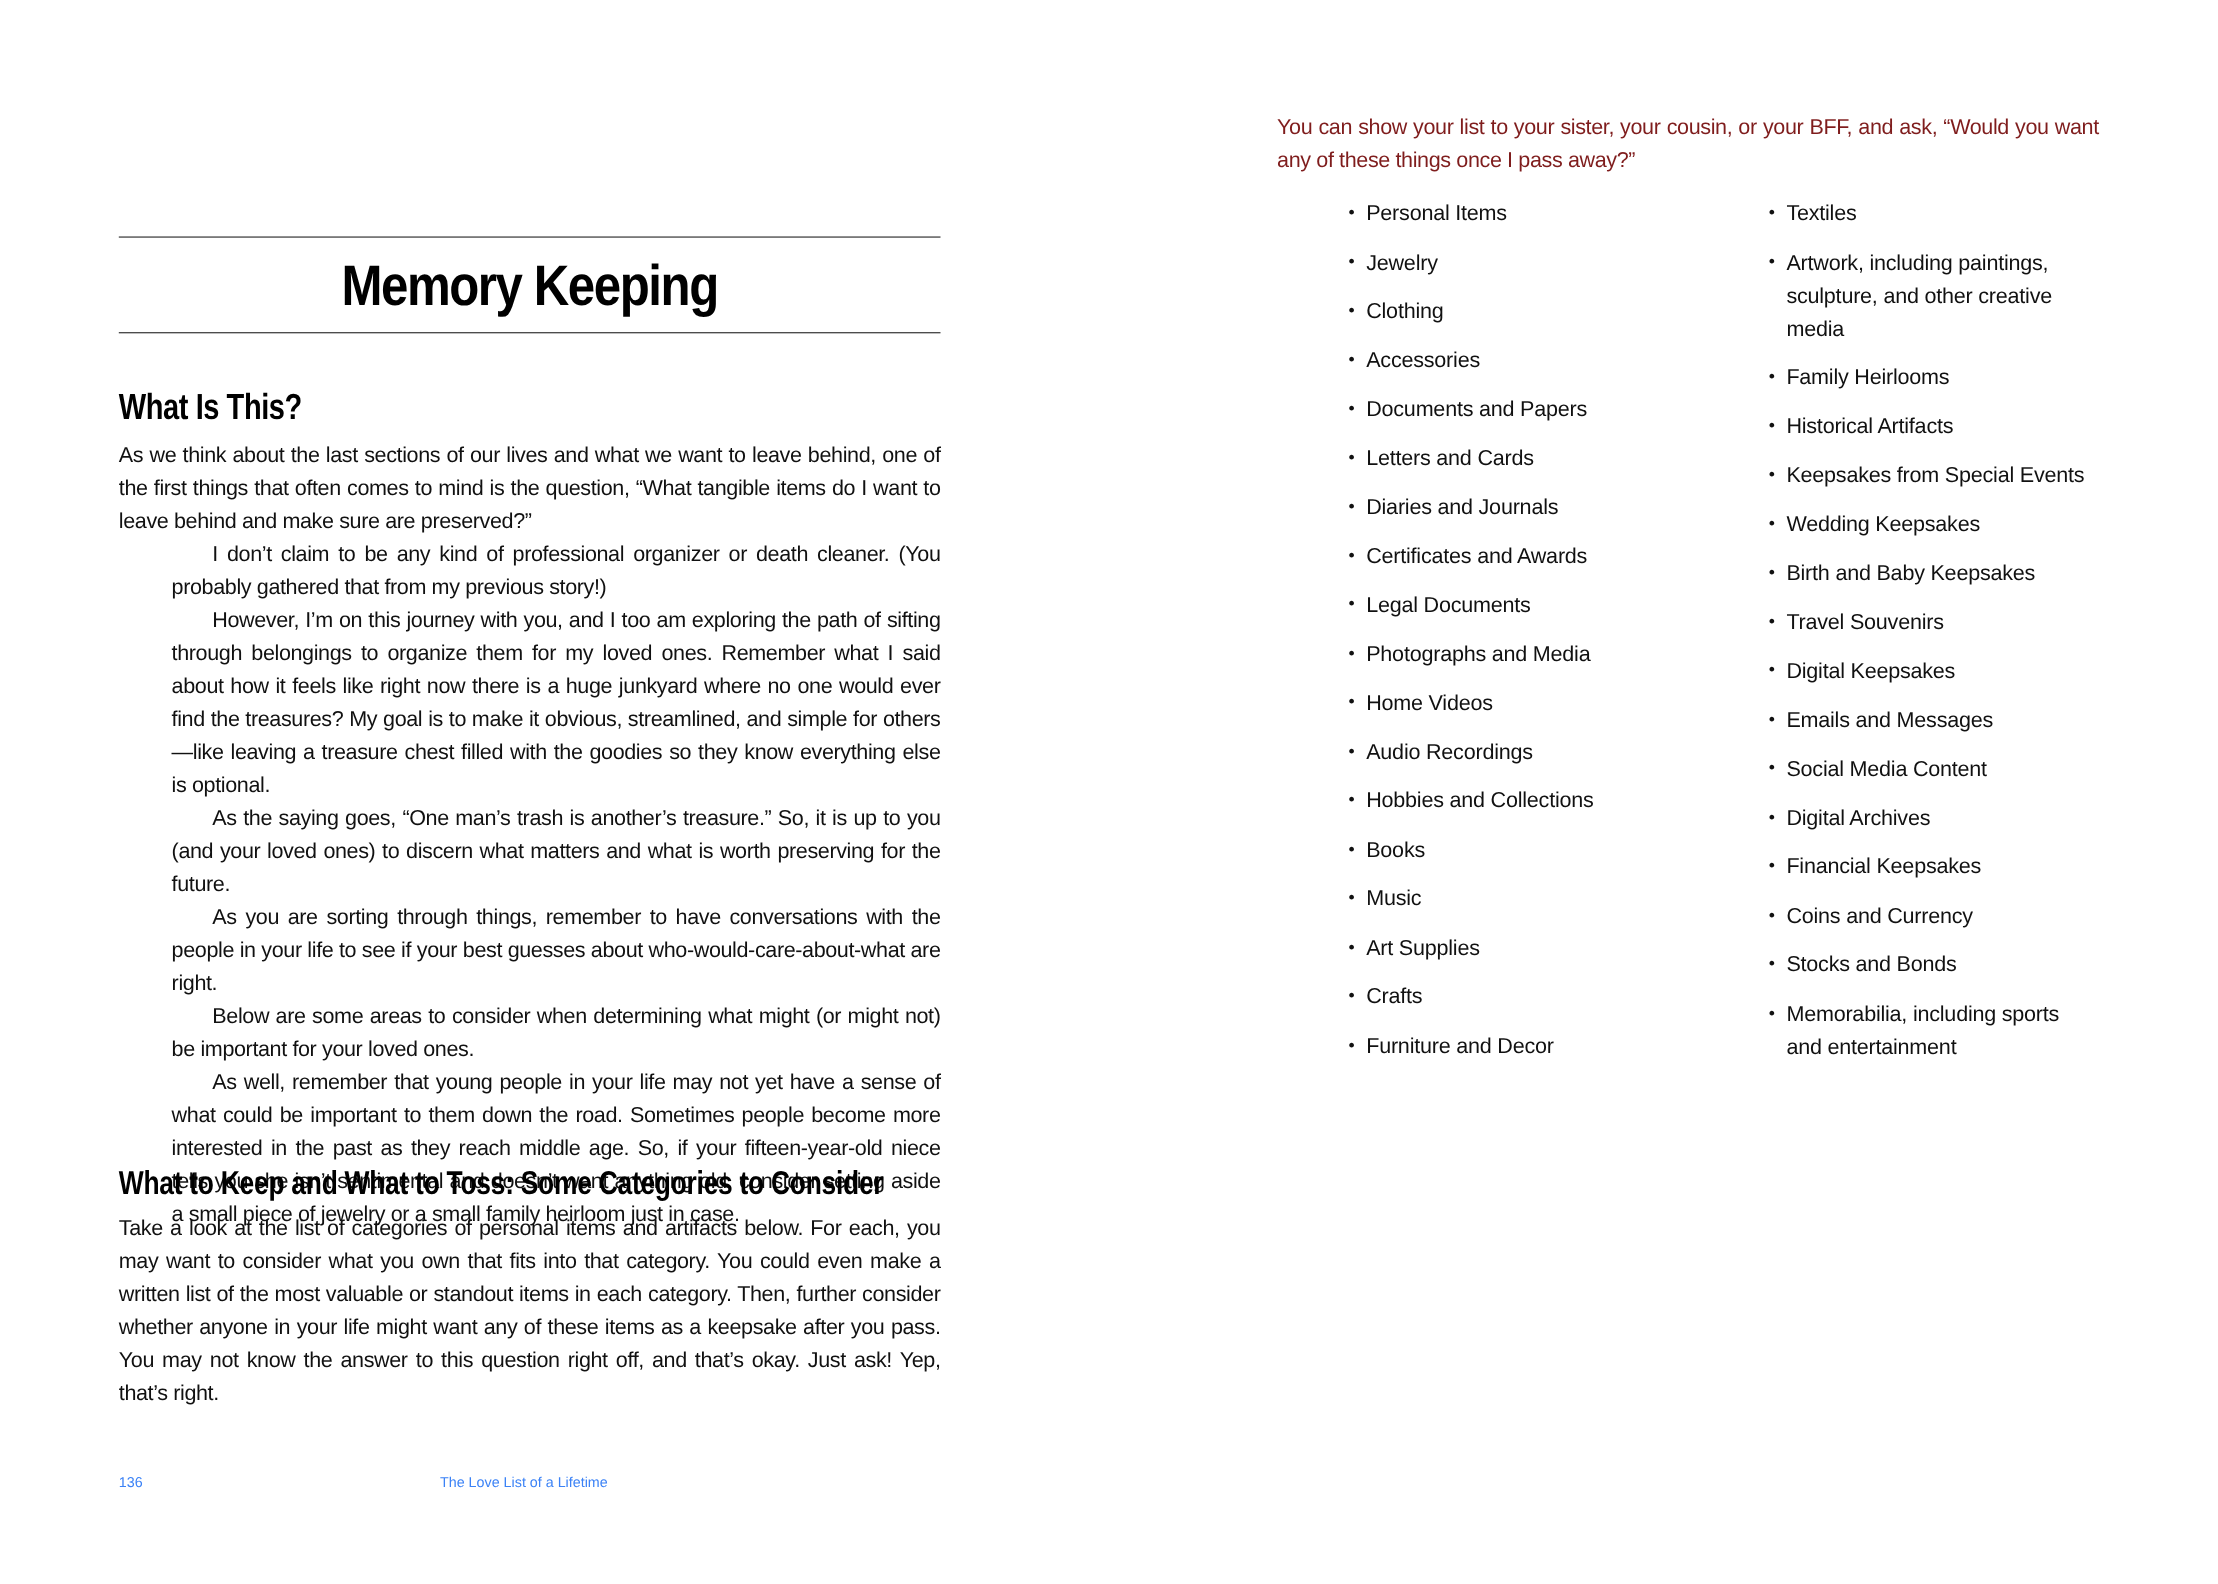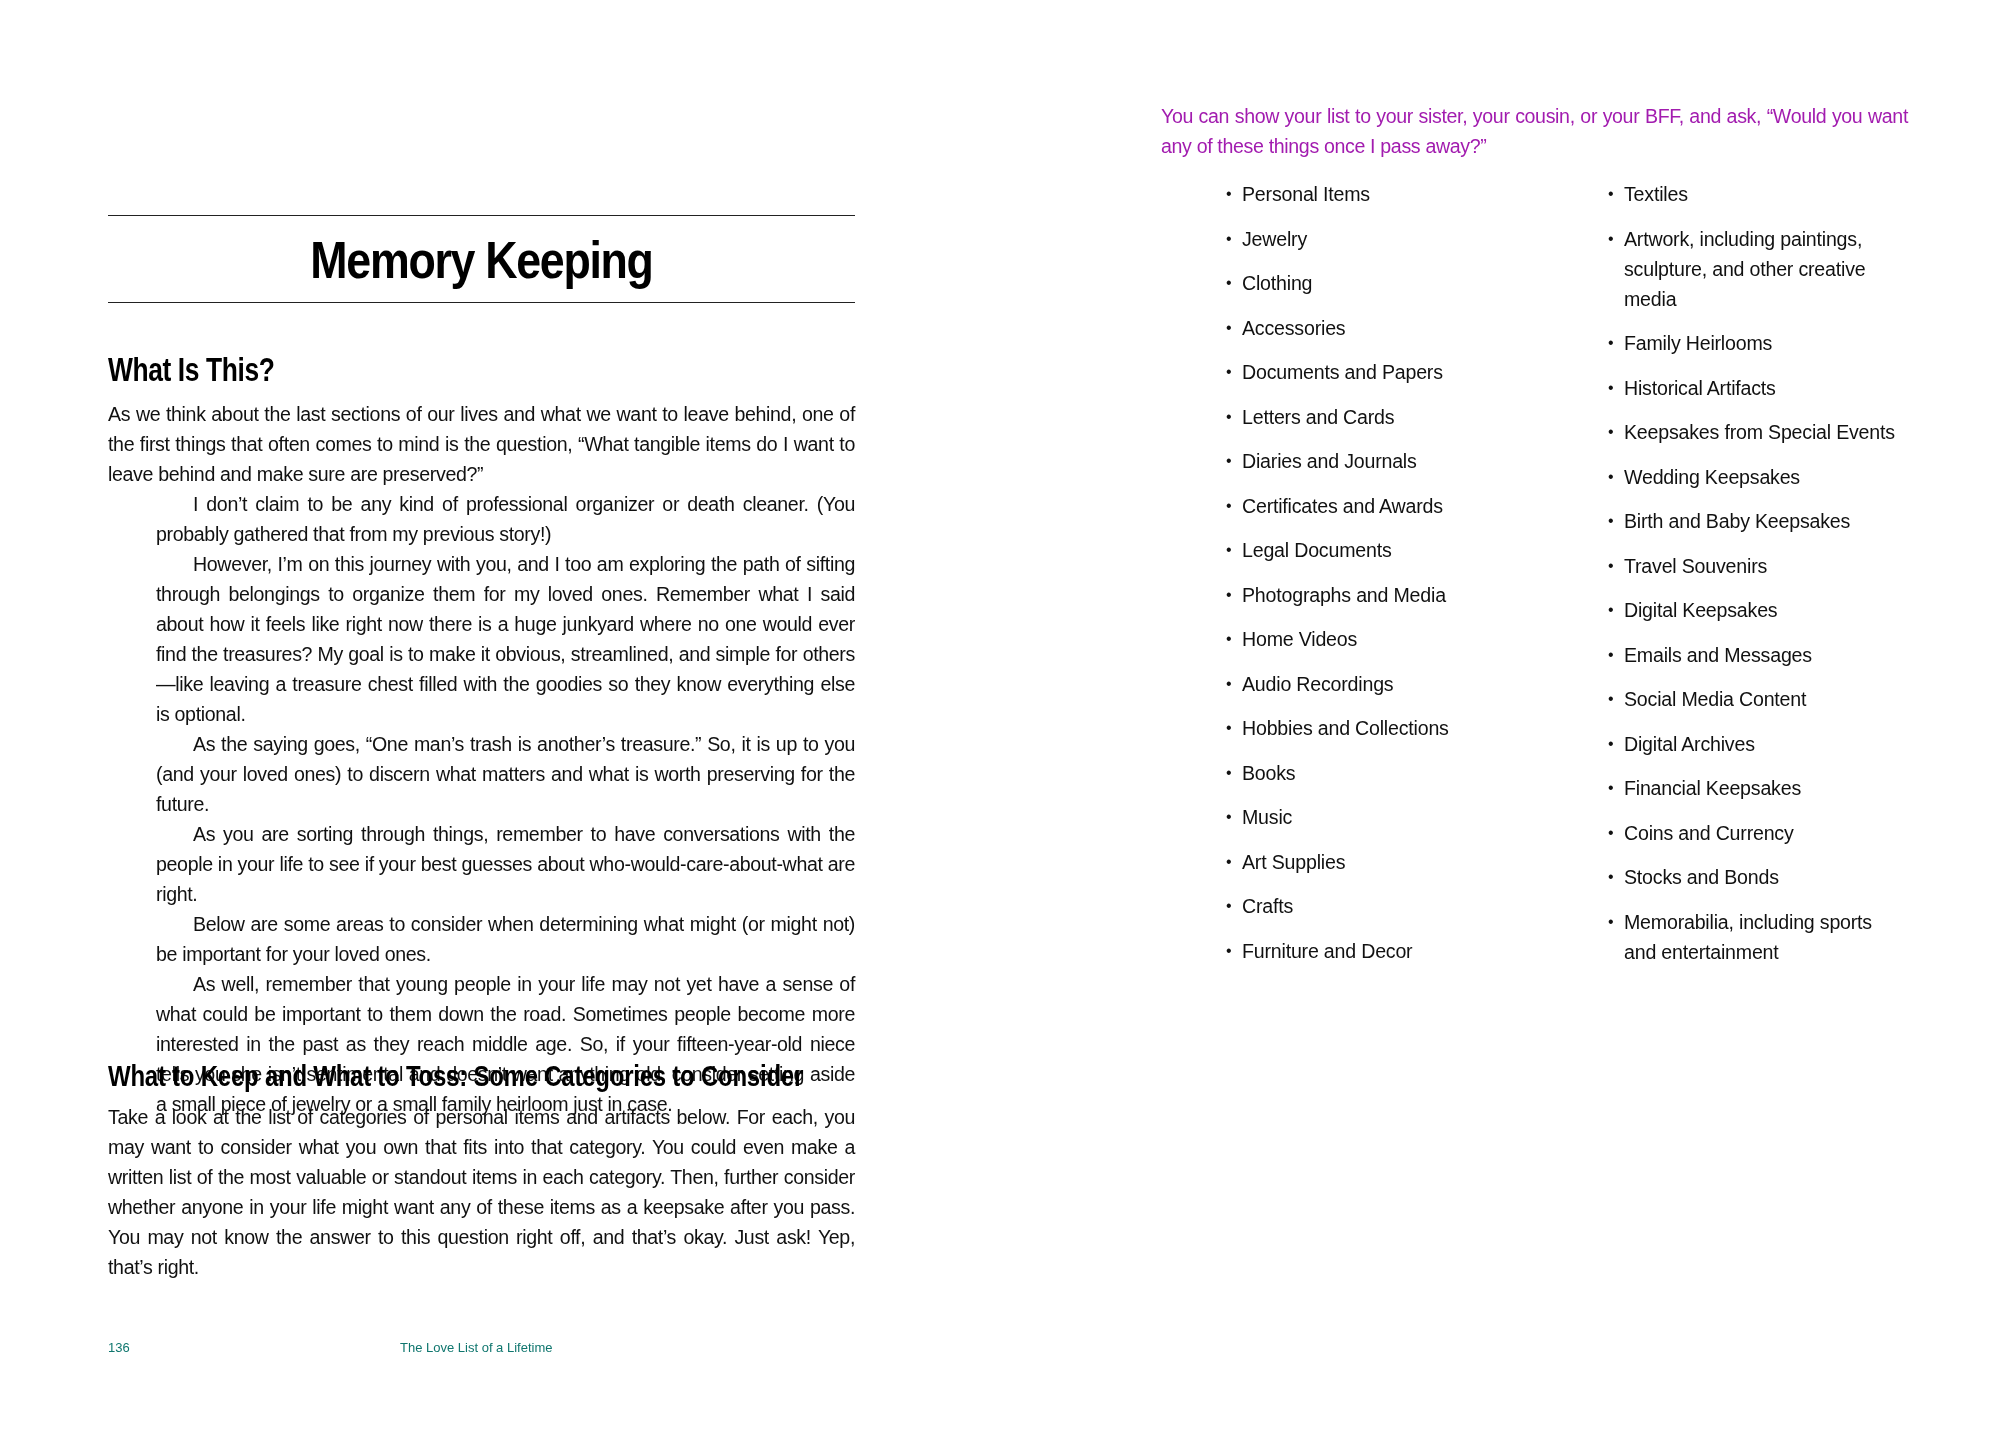--- a/index.html
+++ b/index.html
@@ -25,30 +25,30 @@
   .h2-keep { top: 1057px; font-size: 30px; transform: scaleX(0.80); letter-spacing: -0.3px; line-height: 38px; }
 
   .body-text { position: absolute; left: 0; width: 747px; font-size: 19.6px; line-height: 30px;
                text-align: justify; color: #111; letter-spacing: -0.35px; }
   .body-text p { margin: 0; }
   .body-text p.indent { text-indent: 37px; margin-left: 48px; }
   .body-a { top: 399px; }
   .body-b { top: 1102px; }
 
   .intro { position: absolute; left: 0; top: 101px; width: 747px; font-size: 19.6px; line-height: 30px;
-           text-align: justify; color: #a21caf; letter-spacing: -0.35px; margin: 0; }
+           text-align: justify; color: #7f1d1d; letter-spacing: -0.35px; margin: 0; }
 
   .list { position: absolute; top: 179px; list-style: none; margin: 0; padding: 0; }
   .list-1 { left: 65px; width: 360px; }
   .list-2 { left: 447px; width: 300px; }
   .list li { position: relative; padding-left: 16px; font-size: 19.6px; line-height: 30px;
              margin-bottom: 14.5px; color: #111; letter-spacing: -0.2px; }
   .list li .bullet { position: absolute; left: 0; top: 0; font-size: 16px; }
 
-  .folio { position: absolute; top: 1340px; font-size: 13px; color: #0f766e; line-height: 16px; }
+  .folio { position: absolute; top: 1340px; font-size: 13px; color: #3b82f6; line-height: 16px; }
   .pn-left { left: 108px; }
   .rh-left { left: 400px; }
 </style>
 </head>
 <body>
 
 <div class="page page-left">
   <div class="col left-col">
     <div class="title-block">
       <h1 class="title">Memory Keeping</h1>

